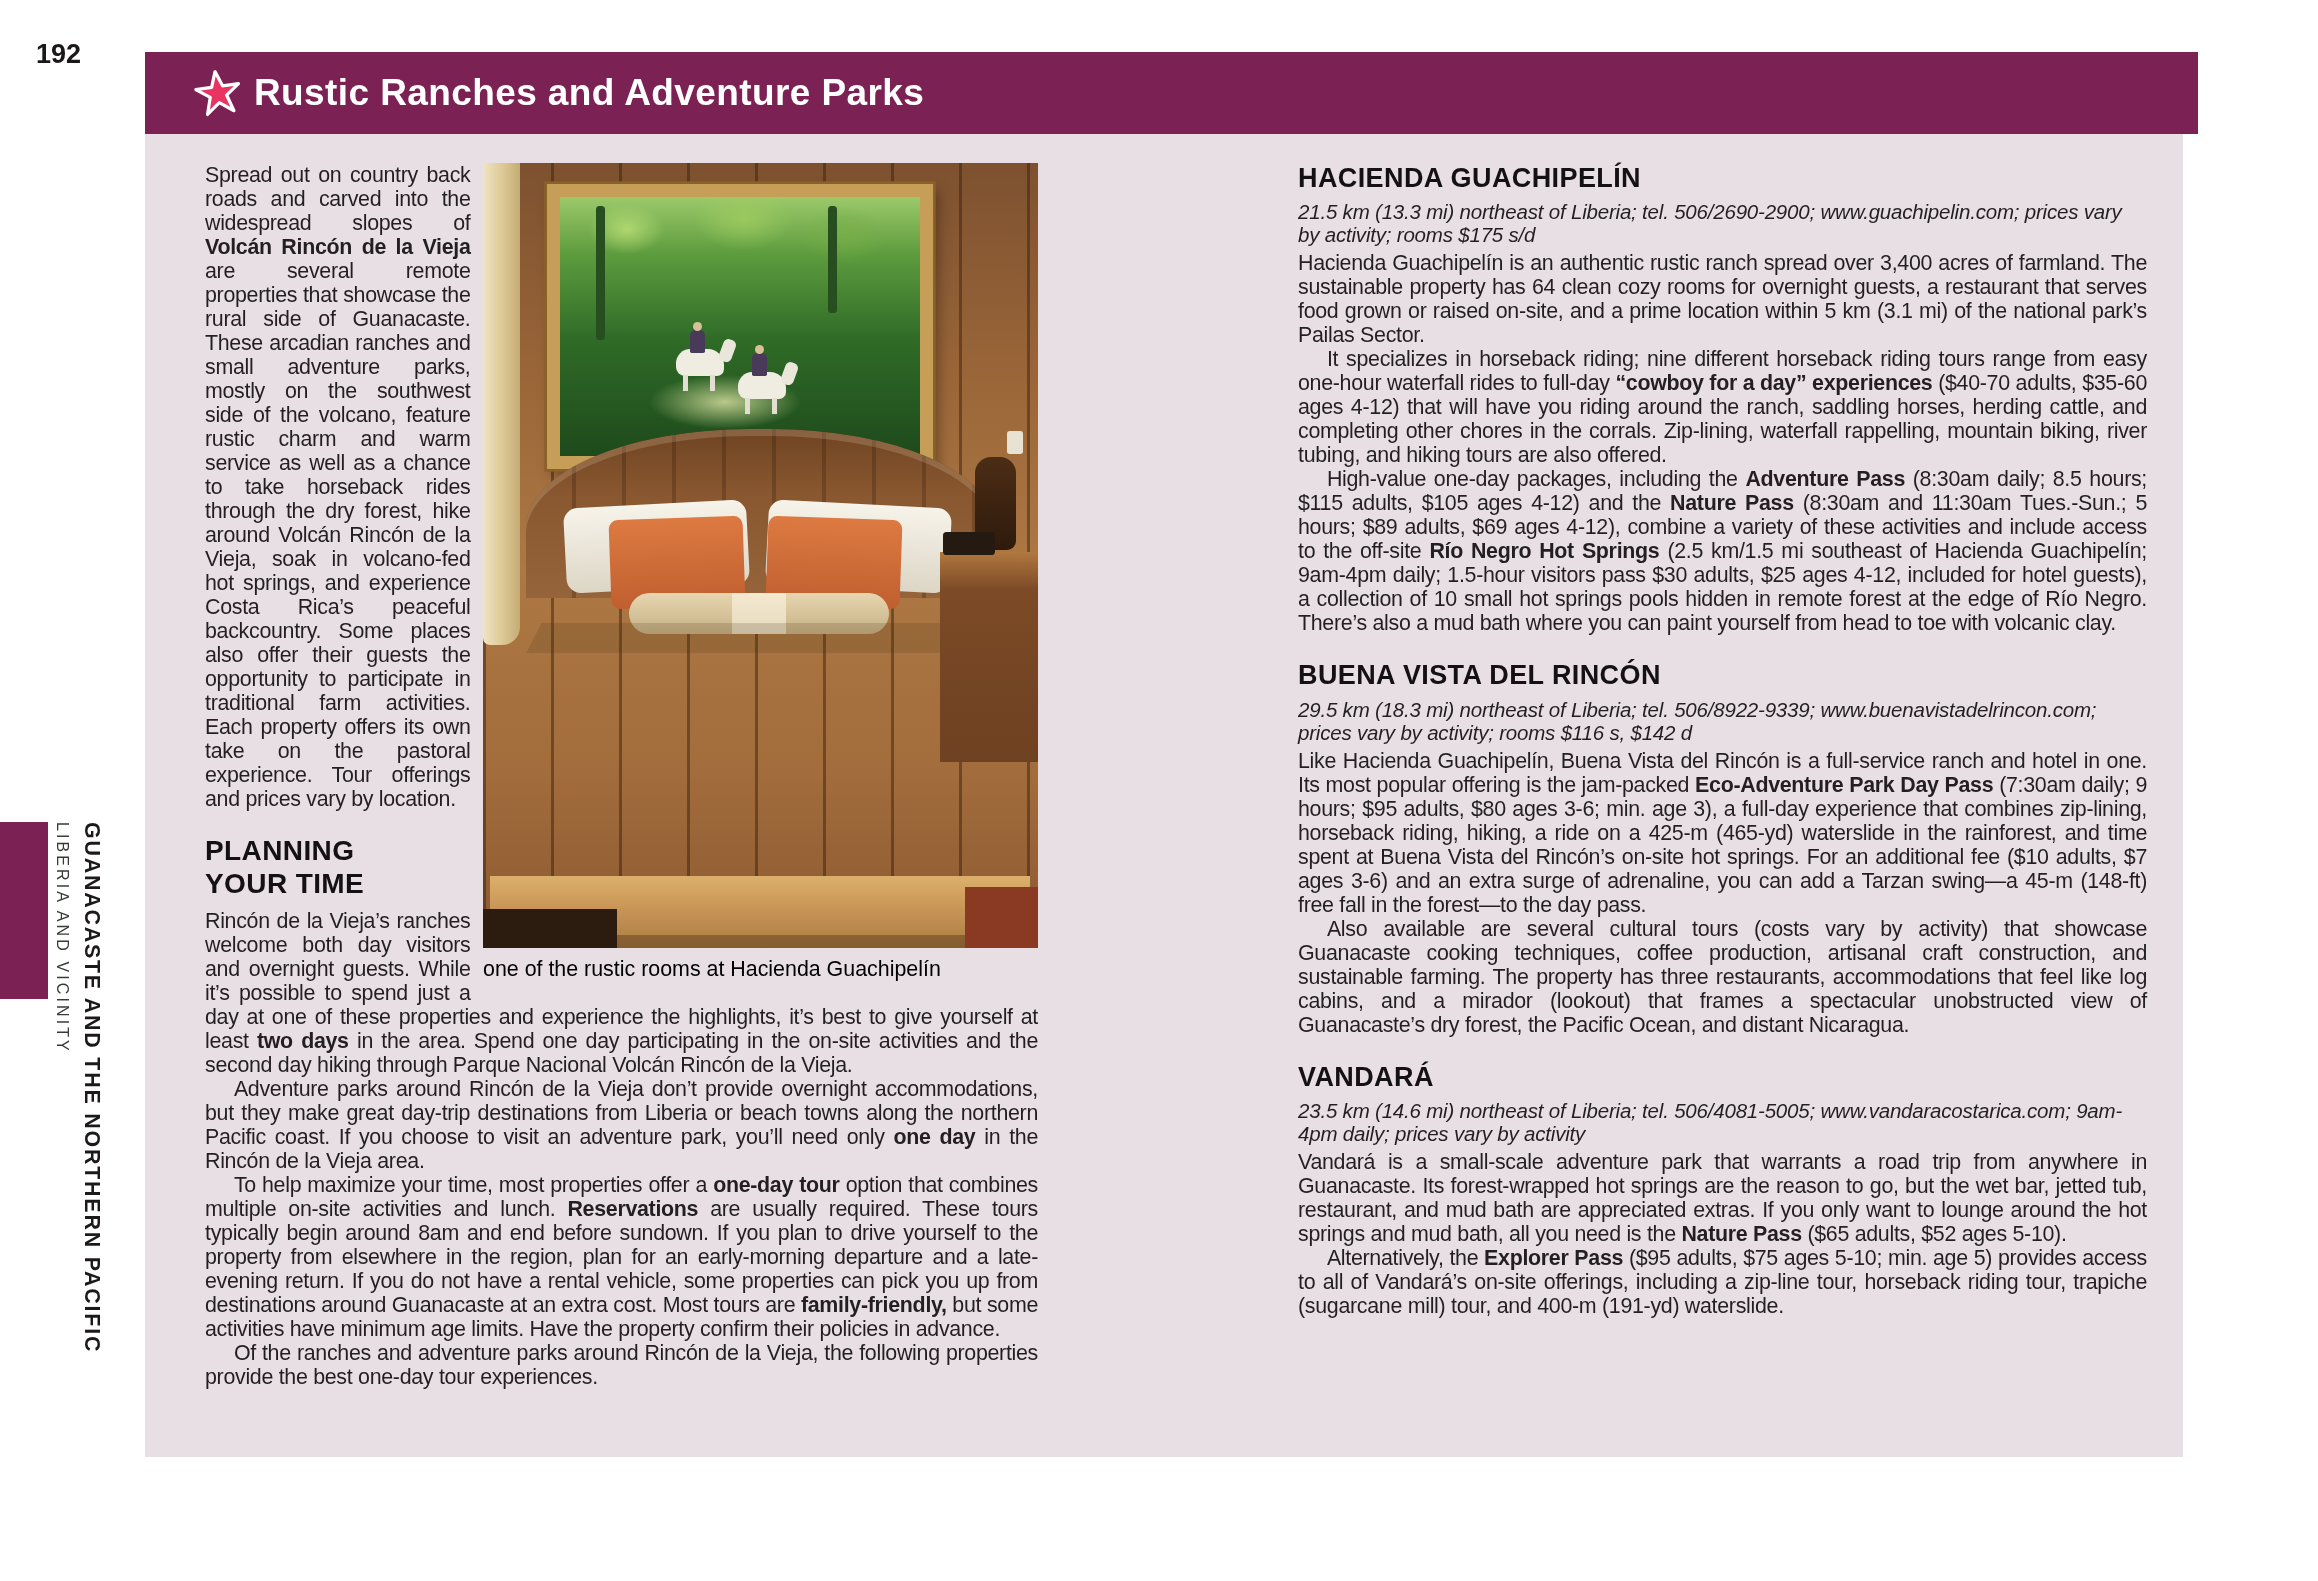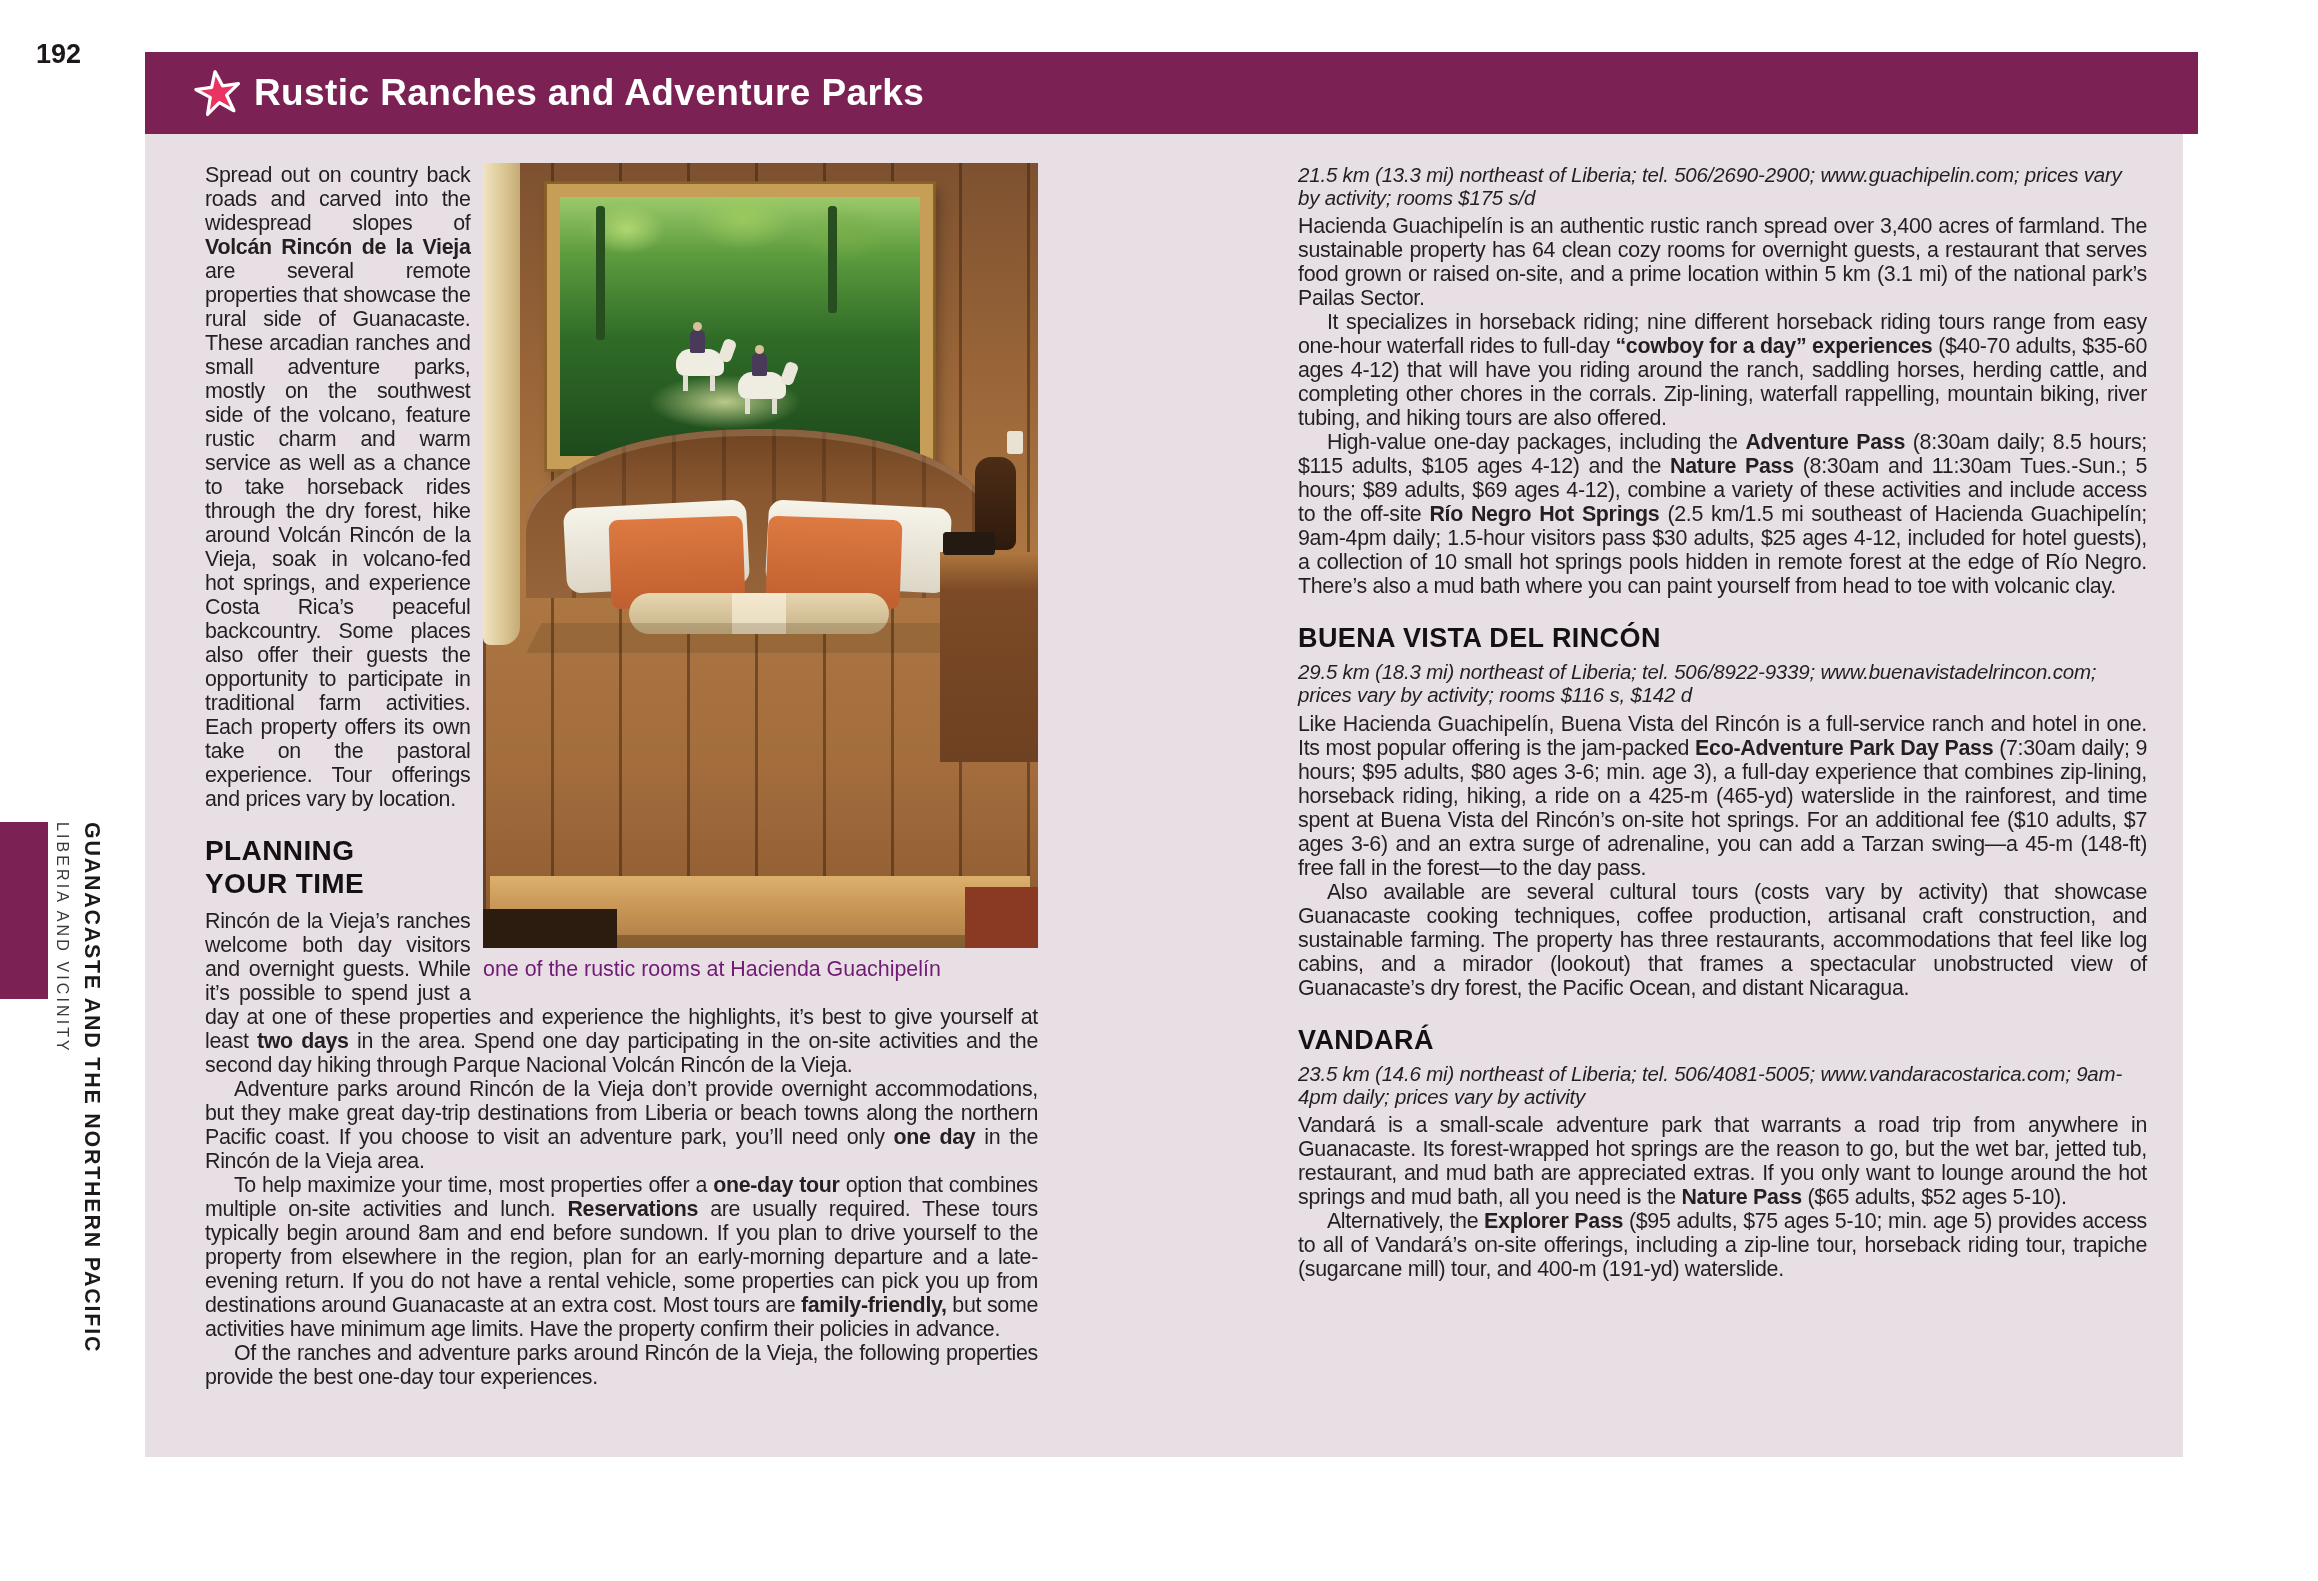--- a/index.html
+++ b/index.html
@@ -46,21 +46,21 @@
   section.listing + section.listing{margin-top:25px;}
   p.details{margin:0 0 5.4px 0;font-size:20.5px;line-height:23px;font-style:italic;
             text-align:left;letter-spacing:-0.2px;}
 
   
   figure.photo-fig{float:right;width:555px;margin:0 0 5.4px 12.5px;}
   .photo{position:relative;width:555px;height:785px;overflow:hidden;
          background:
            repeating-linear-gradient(90deg, rgba(58,33,14,.5) 0 2.7px, rgba(0,0,0,0) 2.7px 68px),
            linear-gradient(180deg,#7d5130 0%,#996538 26%,#ad7843 52%,#a26c3c 78%,#8a5830 100%);}
-  figcaption{margin-top:9px;font-size:21.4px;line-height:25px;color:#701a75;}
+  figcaption{margin-top:9px;font-size:21.4px;line-height:25px;color:#000000;}
 
   .photo *{position:absolute;}
   .curtain{left:0;top:0;width:37px;height:482px;border-radius:0 0 18px 7.1px;
            background:linear-gradient(90deg,#f0e4c2,#dcc794 55%,#c4ab74);}
   .painting{left:64px;top:21.4px;width:360px;height:259px;
             border:13.4px solid #c79e57;box-shadow:0 0 0 2.7px #8a6228, 5.4px 7.1px 12.5px rgba(0,0,0,.35);
             background:linear-gradient(180deg,#9cc96a 0%,#5d9c3e 22%,#2f6b27 55%,#1e4a1c 100%);}
   .painting .canopy{left:0;top:0;width:334px;height:107px;
        background:radial-gradient(54px 36px at 20% 30%,rgba(190,225,120,.8),rgba(0,0,0,0) 70%),
                   radial-gradient(71px 45px at 55% 20%,rgba(160,205,95,.8),rgba(0,0,0,0) 70%),
@@ -187,20 +187,21 @@
 
     <p class="para"><span>Rincón de la Vieja’s ranches welcome both day visitors and overnight guests. While it’s possible to spend just a day at one of these properties and experience the highlights, it’s best to give yourself at least </span><span class="b">two days</span><span> in the area. Spend one day participating in the on-site activities and the second day hiking through Parque Nacional Volcán Rincón de la Vieja.</span></p>
     <p class="para indent"><span>Adventure parks around Rincón de la Vieja don’t provide overnight accommodations, but they make great day-trip destinations from Liberia or beach towns along the northern Pacific coast. If you choose to visit an adventure park, you’ll need only </span><span class="b">one day</span><span> in the Rincón de la Vieja area.</span></p>
     <p class="para indent"><span>To help maximize your time, most properties offer a </span><span class="b">one-day tour</span><span> option that combines multiple on-site activities and lunch. </span><span class="b">Reservations</span><span> are usually required. These tours typically begin around 8am and end before sundown. If you plan to drive yourself to the property from elsewhere in the region, plan for an early-morning departure and a late-evening return. If you do not have a rental vehicle, some properties can pick you up from destinations around Guanacaste at an extra cost. Most tours are </span><span class="b">family-friendly,</span><span> but some activities have minimum age limits. Have the property confirm their policies in advance.</span></p>
     <p class="para indent"><span>Of the ranches and adventure parks around Rincón de la Vieja, the following properties provide the best one-day tour experiences.</span></p>
   </div>
 
   <div class="col" id="col-right">
 
     <section class="listing">
+      <h3 class="sechead">HACIENDA GUACHIPELÍN</h3>
       <p class="details">21.5 km (13.3 mi) northeast of Liberia; tel. 506/2690-2900; www.guachipelin.com; prices vary by activity; rooms $175 s/d</p>
       <p class="para"><span>Hacienda Guachipelín is an authentic rustic ranch spread over 3,400 acres of farmland. The sustainable property has 64 clean cozy rooms for overnight guests, a restaurant that serves food grown or raised on-site, and a prime location within 5 km (3.1 mi) of the national park’s Pailas Sector.</span></p>
       <p class="para indent"><span>It specializes in horseback riding; nine different horseback riding tours range from easy one-hour waterfall rides to full-day </span><span class="b">“cowboy for a day” experiences</span><span> ($40-70 adults, $35-60 ages 4-12) that will have you riding around the ranch, saddling horses, herding cattle, and completing other chores in the corrals. Zip-lining, waterfall rappelling, mountain biking, river tubing, and hiking tours are also offered.</span></p>
       <p class="para indent"><span>High-value one-day packages, including the </span><span class="b">Adventure Pass</span><span> (8:30am daily; 8.5 hours; $115 adults, $105 ages 4-12) and the </span><span class="b">Nature Pass</span><span> (8:30am and 11:30am Tues.-Sun.; 5 hours; $89 adults, $69 ages 4-12), combine a variety of these activities and include access to the off-site </span><span class="b">Río Negro Hot Springs</span><span> (2.5 km/1.5 mi southeast of Hacienda Guachipelín; 9am-4pm daily; 1.5-hour visitors pass $30 adults, $25 ages 4-12, included for hotel guests), a collection of 10 small hot springs pools hidden in remote forest at the edge of Río Negro. There’s also a mud bath where you can paint yourself from head to toe with volcanic clay.</span></p>
     </section>
 
     <section class="listing">
       <h3 class="sechead">BUENA VISTA DEL RINCÓN</h3>
       <p class="details">29.5 km (18.3 mi) northeast of Liberia; tel. 506/8922-9339; www.buenavistadelrincon.com; prices vary by activity; rooms $116 s, $142 d</p>
       <p class="para"><span>Like Hacienda Guachipelín, Buena Vista del Rincón is a full-service ranch and hotel in one. Its most popular offering is the jam-packed </span><span class="b">Eco-Adventure Park Day Pass</span><span> (7:30am daily; 9 hours; $95 adults, $80 ages 3-6; min. age 3), a full-day experience that combines zip-lining, horseback riding, hiking, a ride on a 425-m (465-yd) waterslide in the rainforest, and time spent at Buena Vista del Rincón’s on-site hot springs. For an additional fee ($10 adults, $7 ages 3-6) and an extra surge of adrenaline, you can add a Tarzan swing—a 45-m (148-ft) free fall in the forest—to the day pass.</span></p>

